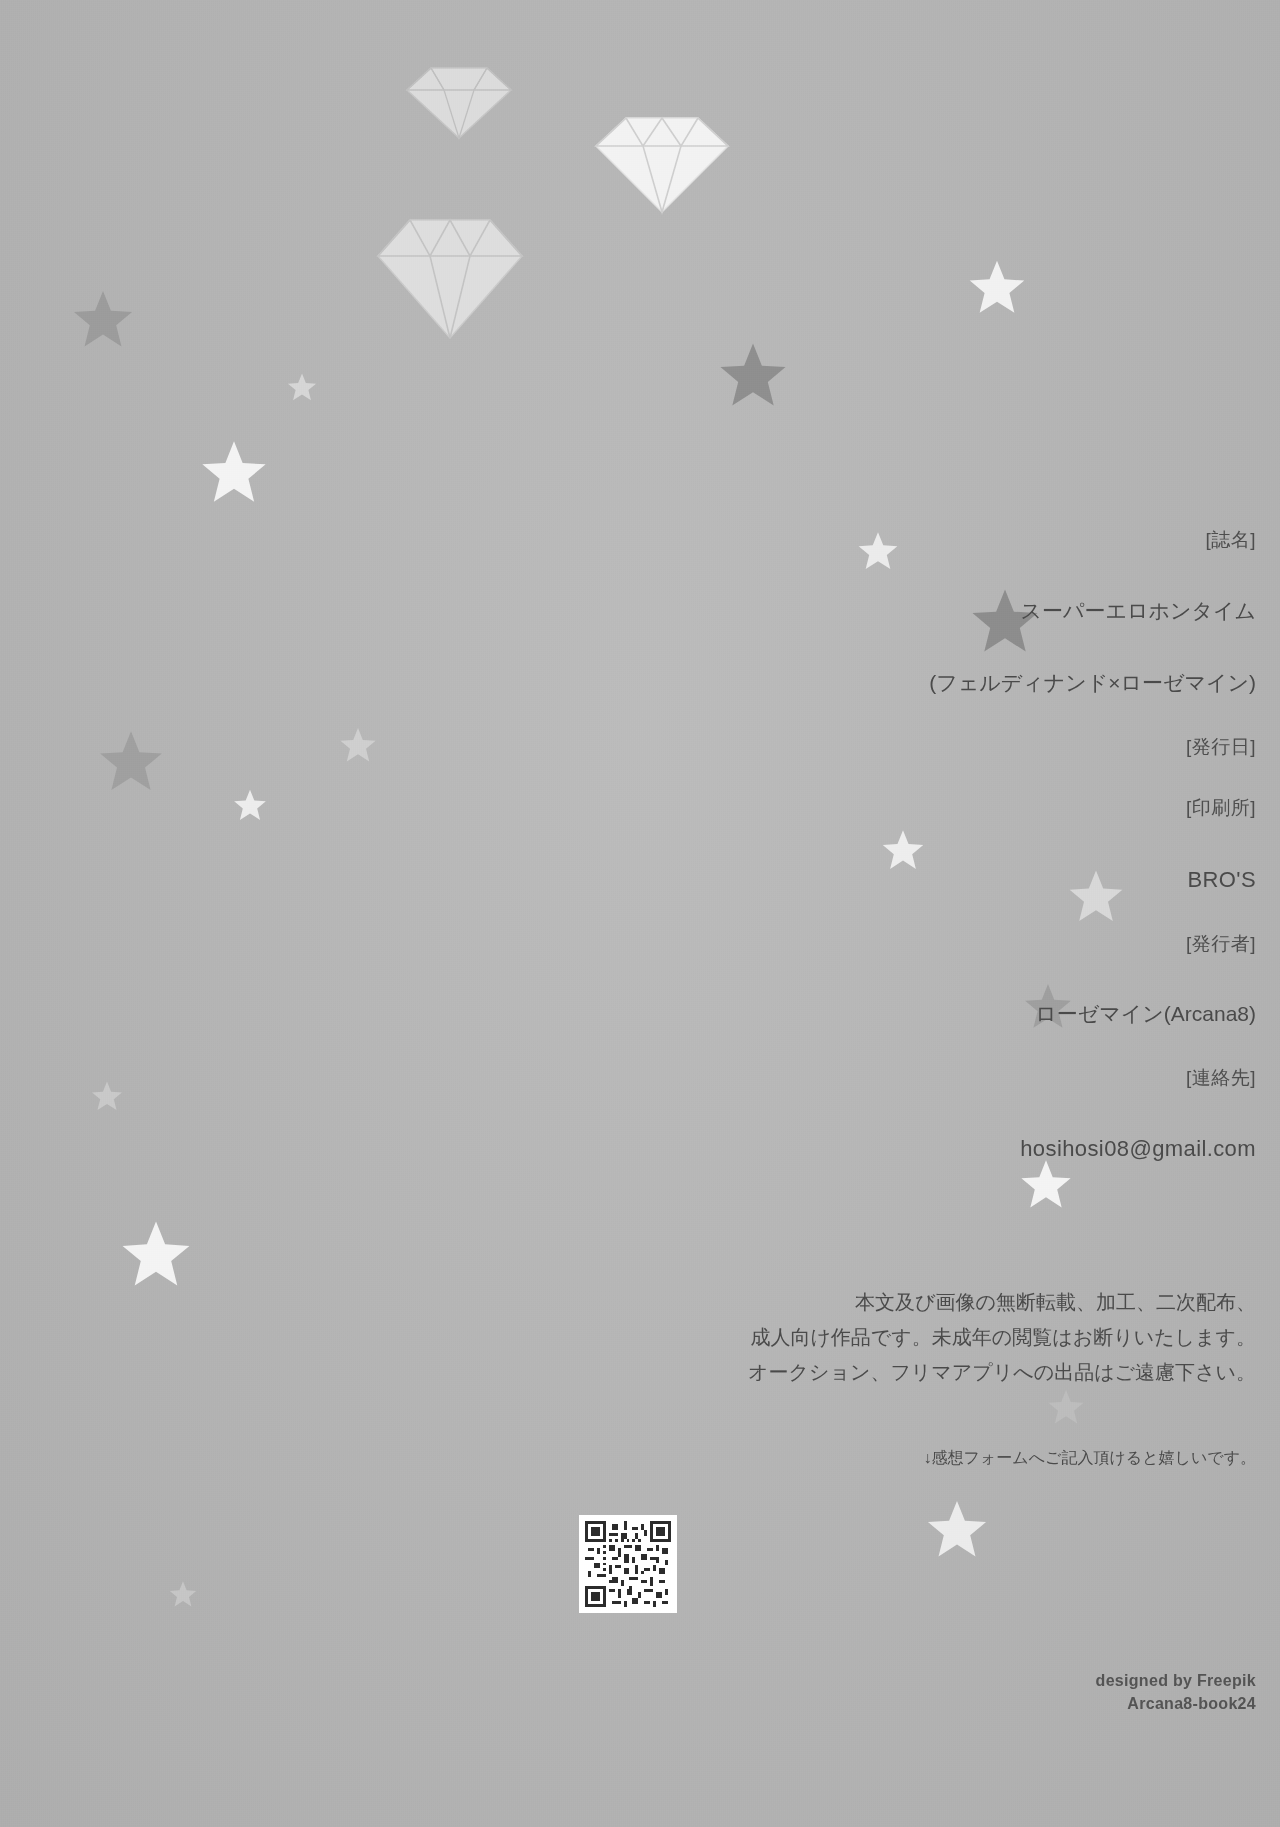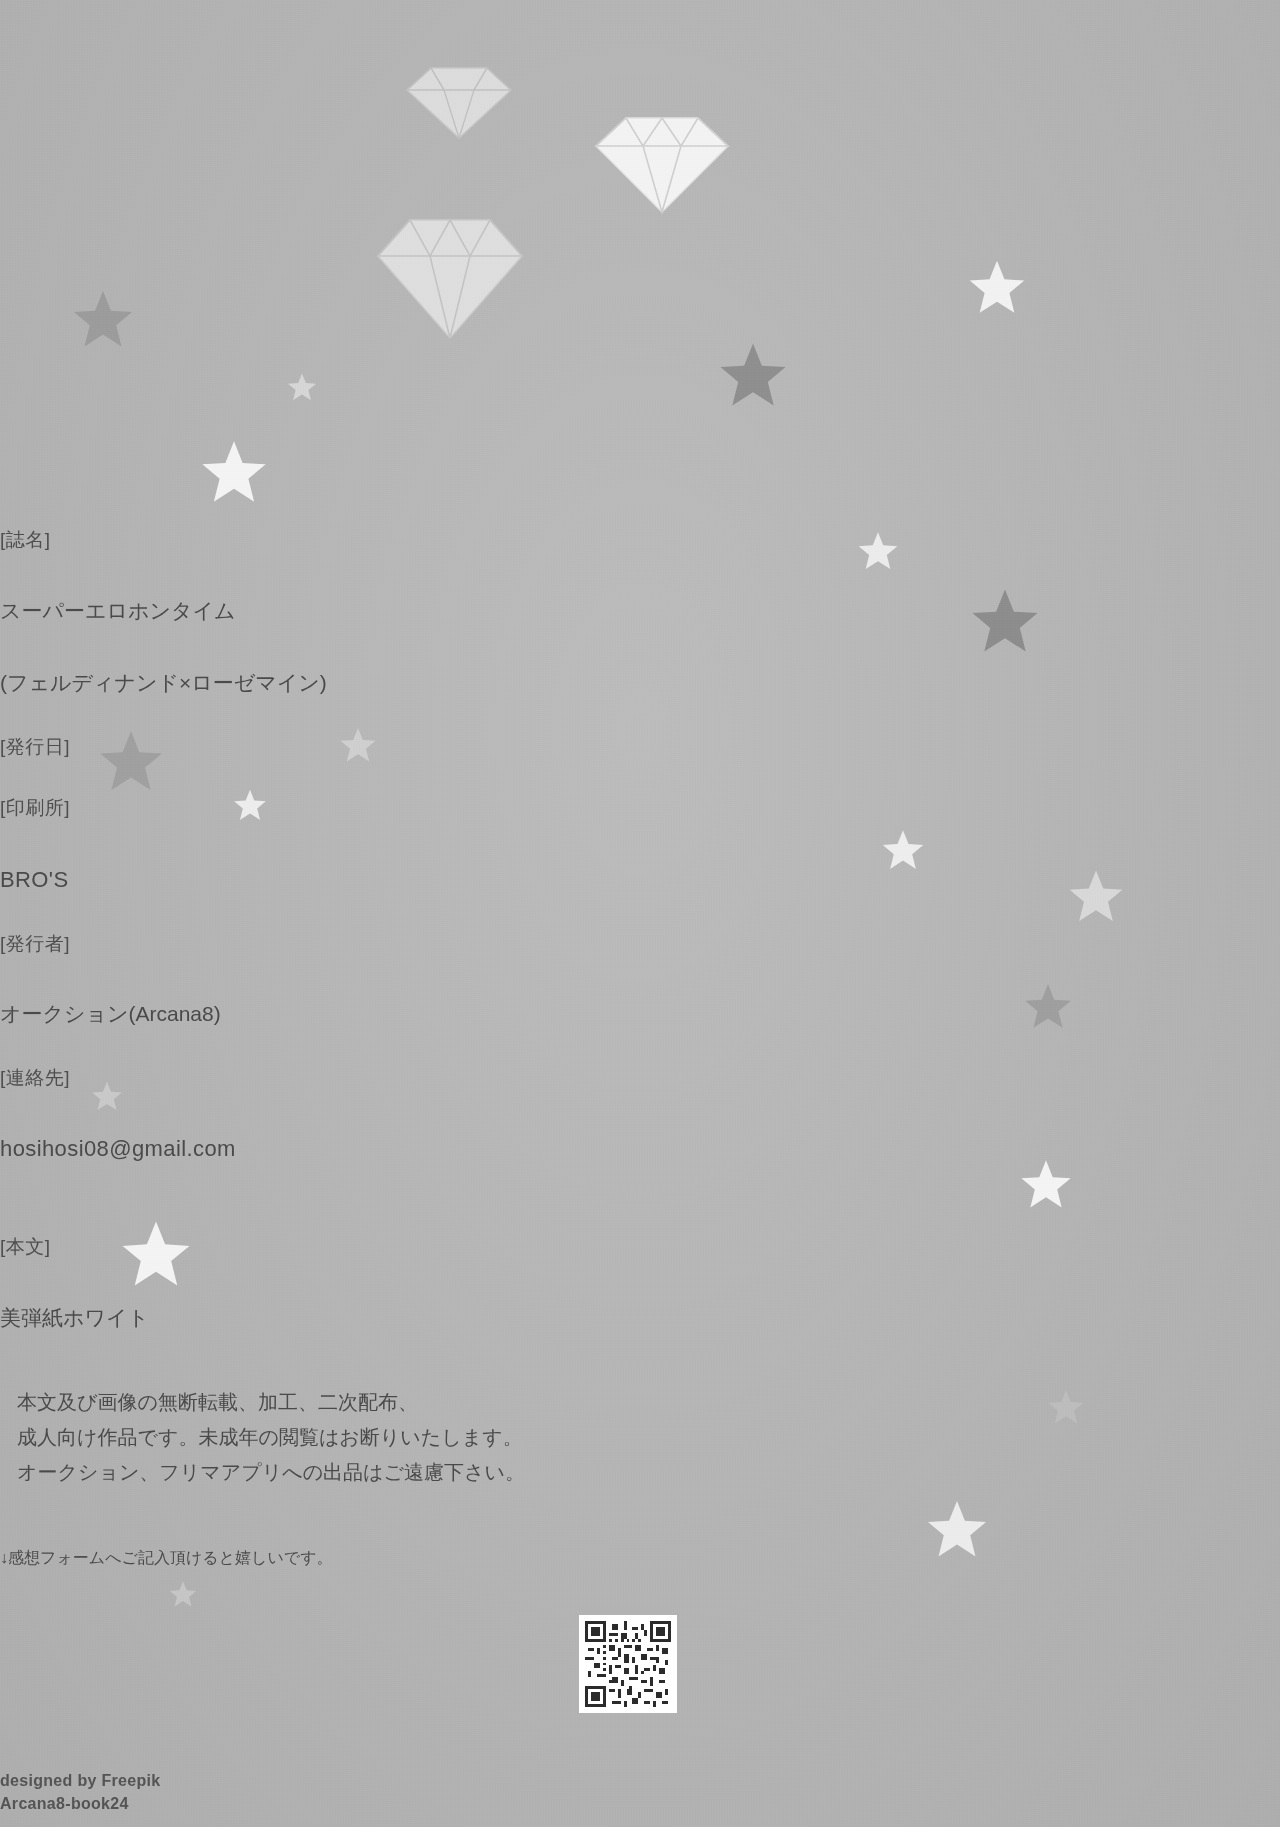--- a/index.html
+++ b/index.html
@@ -33,21 +33,21 @@
       repeating-linear-gradient(0deg, rgba(255,255,255,0.035) 0px, rgba(255,255,255,0.035) 1px, rgba(0,0,0,0.02) 1px, rgba(0,0,0,0.02) 2px),
       repeating-linear-gradient(90deg, rgba(255,255,255,0.03) 0px, rgba(255,255,255,0.03) 1px, rgba(0,0,0,0.018) 1px, rgba(0,0,0,0.018) 2px);
   }
   .deco { position: absolute; pointer-events: none; }
 
   .content {
     position: absolute;
     left: 0;
     top: 0;
     width: 1256px;
-    text-align: left;
+    text-align: right;
   }
   .block { margin: 0; }
   .label {
     font-size: 19px;
     letter-spacing: 0.5px;
     color: #4e4e4e;
     line-height: 1.45;
   }
   .value {
     font-size: 21px;
@@ -198,39 +198,35 @@
 
     <div class="block">
       <div class="label">[印刷所]</div>
       <div class="value latin">BRO'S</div>
     </div>
 
     <div class="spacer-lg"></div>
 
     <div class="block">
       <div class="label">[発行者]</div>
-      <div class="value">オークション(Arcana8)</div>
+      <div class="value">ローゼマイン(Arcana8)</div>
     </div>
 
     <div class="spacer-lg"></div>
 
     <div class="block">
       <div class="label">[連絡先]</div>
       <div class="value latin">hosihosi08@gmail.com</div>
     </div>
 
     <div class="spacer-lg"></div>
 
 
     <div class="spacer-lg"></div>
 
-    <div class="block">
-      <div class="label">[本文]</div>
-      <div class="value">美弾紙ホワイト</div>
-    </div>
 
     <div style="height:52px;"></div>
 
     <div class="notice">
       <div>本文及び画像の無断転載、加工、二次配布、</div>
       <div>成人向け作品です。未成年の閲覧はお断りいたします。</div>
       <div>オークション、フリマアプリへの出品はご遠慮下さい。</div>
     </div>
 
     <div style="height:58px;"></div>

